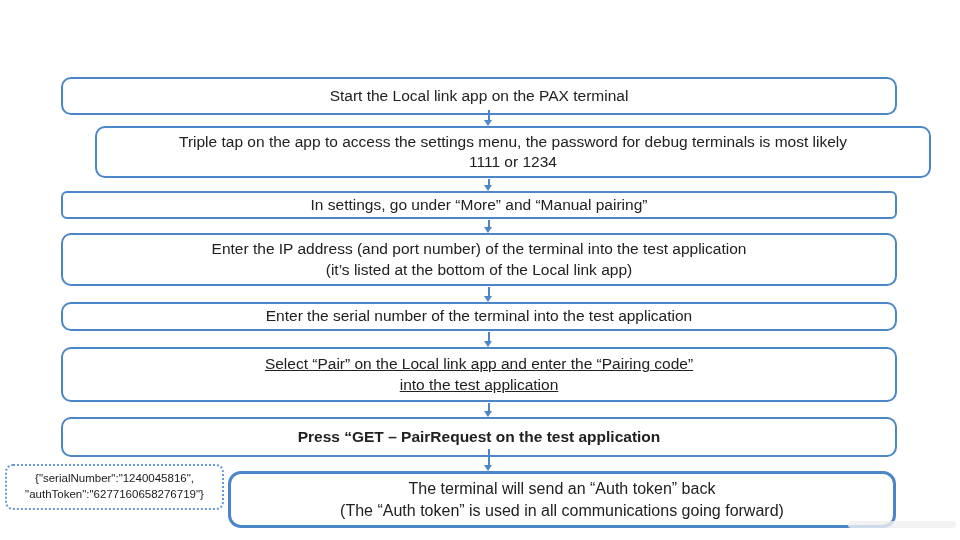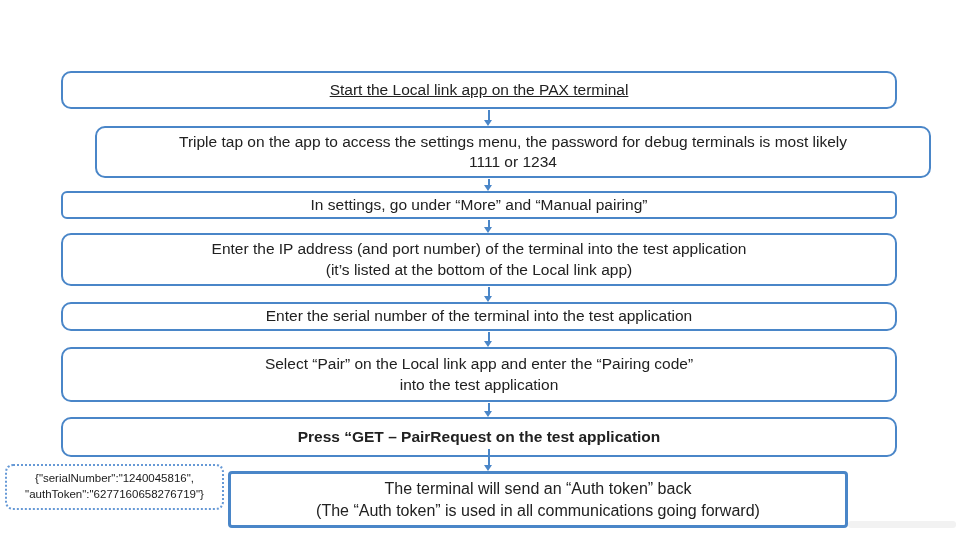--- a/index.html
+++ b/index.html
@@ -25,34 +25,34 @@
     background: #ffffff;
     display: flex;
     align-items: center;
     justify-content: center;
     text-align: center;
     color: #212121;
     font-size: 15.5px;
     line-height: 1.32;
   }
   .box span { white-space: pre-line; }
-  .b1 { top: 71px;  height: 38px; text-decoration: underline; }
+  .b1 { top: 77px;  height: 38px; }
   .b2 { top: 126px; height: 52px; margin-left: 34px; }
   .b3 { top: 191px; height: 28px; border-radius: 6px; }
   .b4 { top: 233px; height: 53px; }
   .b5 { top: 302px; height: 29px; text-align: center; }
-  .b6 { top: 347px; height: 55px; }
+  .b6 { top: 347px; height: 55px; text-decoration: underline; }
   .b7 { top: 417px; height: 40px; font-weight: bold; }
   .b8 {
     left: 228px;
-    width: 620px;
+    width: 668px;
     top: 471px;
     height: 57px;
     border-width: 3px;
-    border-radius: 4px;
+    border-radius: 13px;
     font-size: 16px;
   }
   .arrow {
     position: absolute;
     left: 483px;
     width: 12px;
   }
   .arrow .shaft {
     position: absolute;
     left: 5px;

